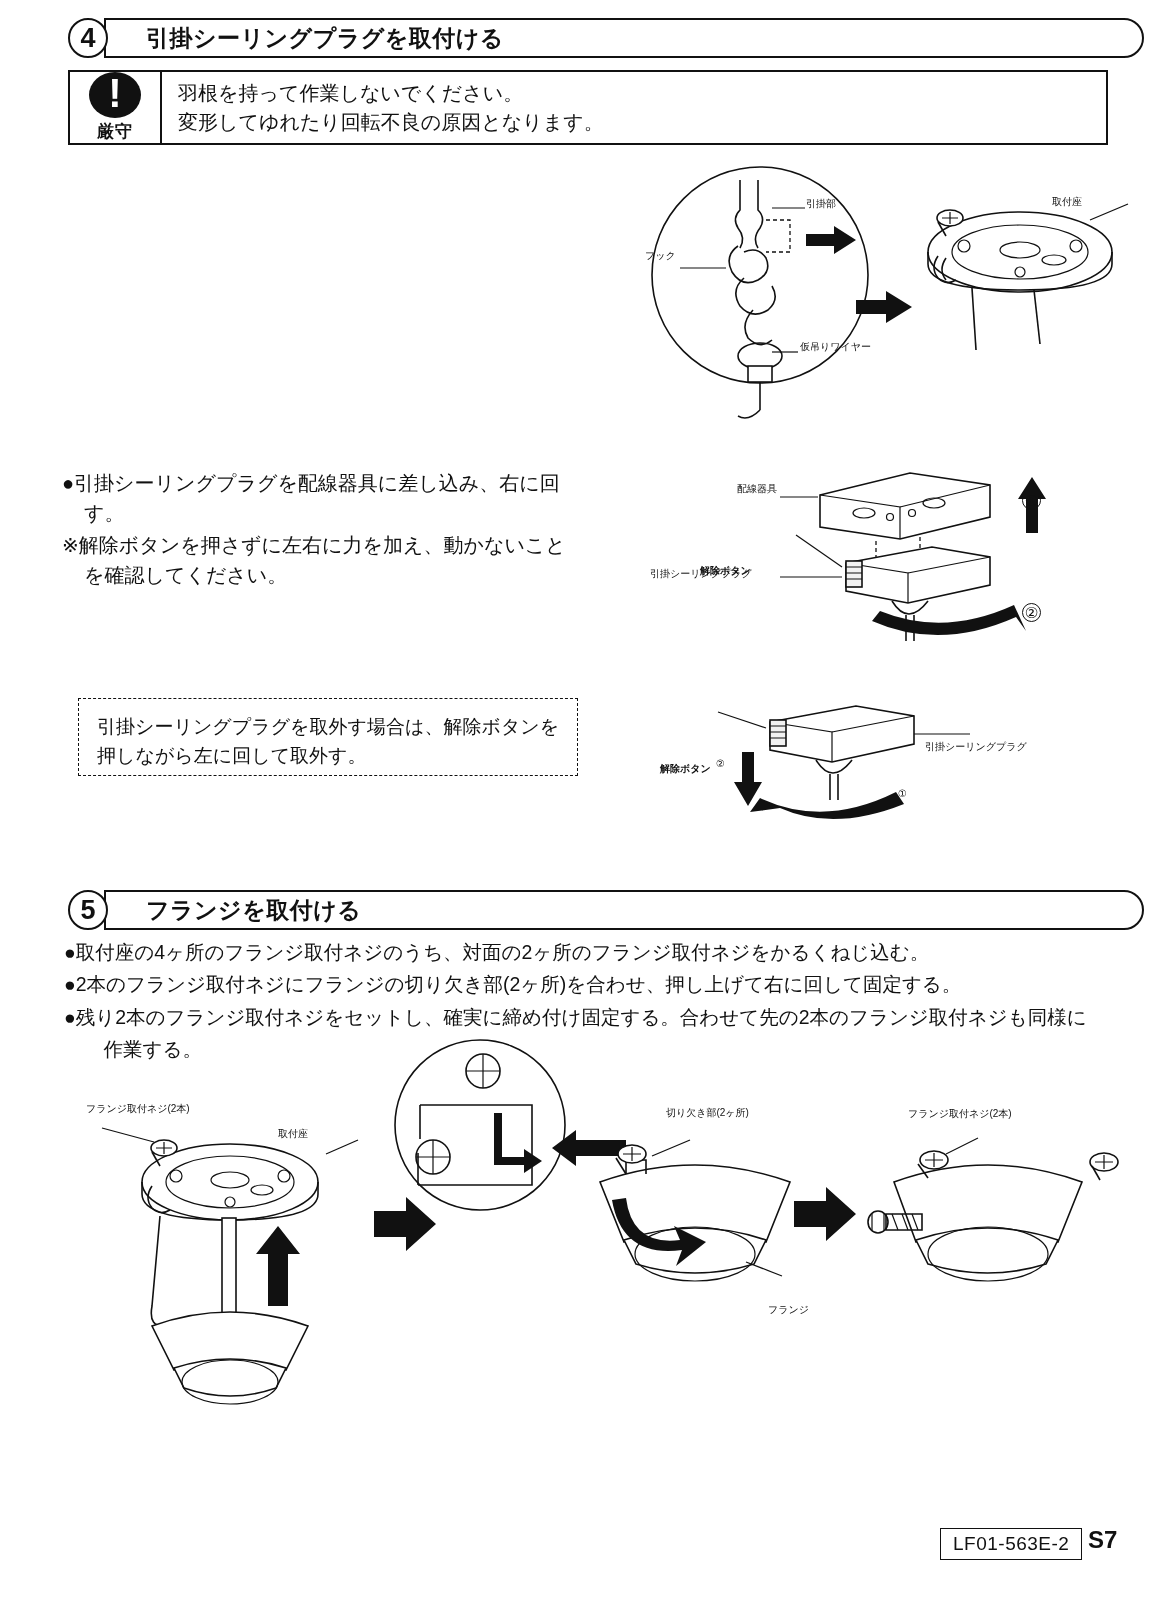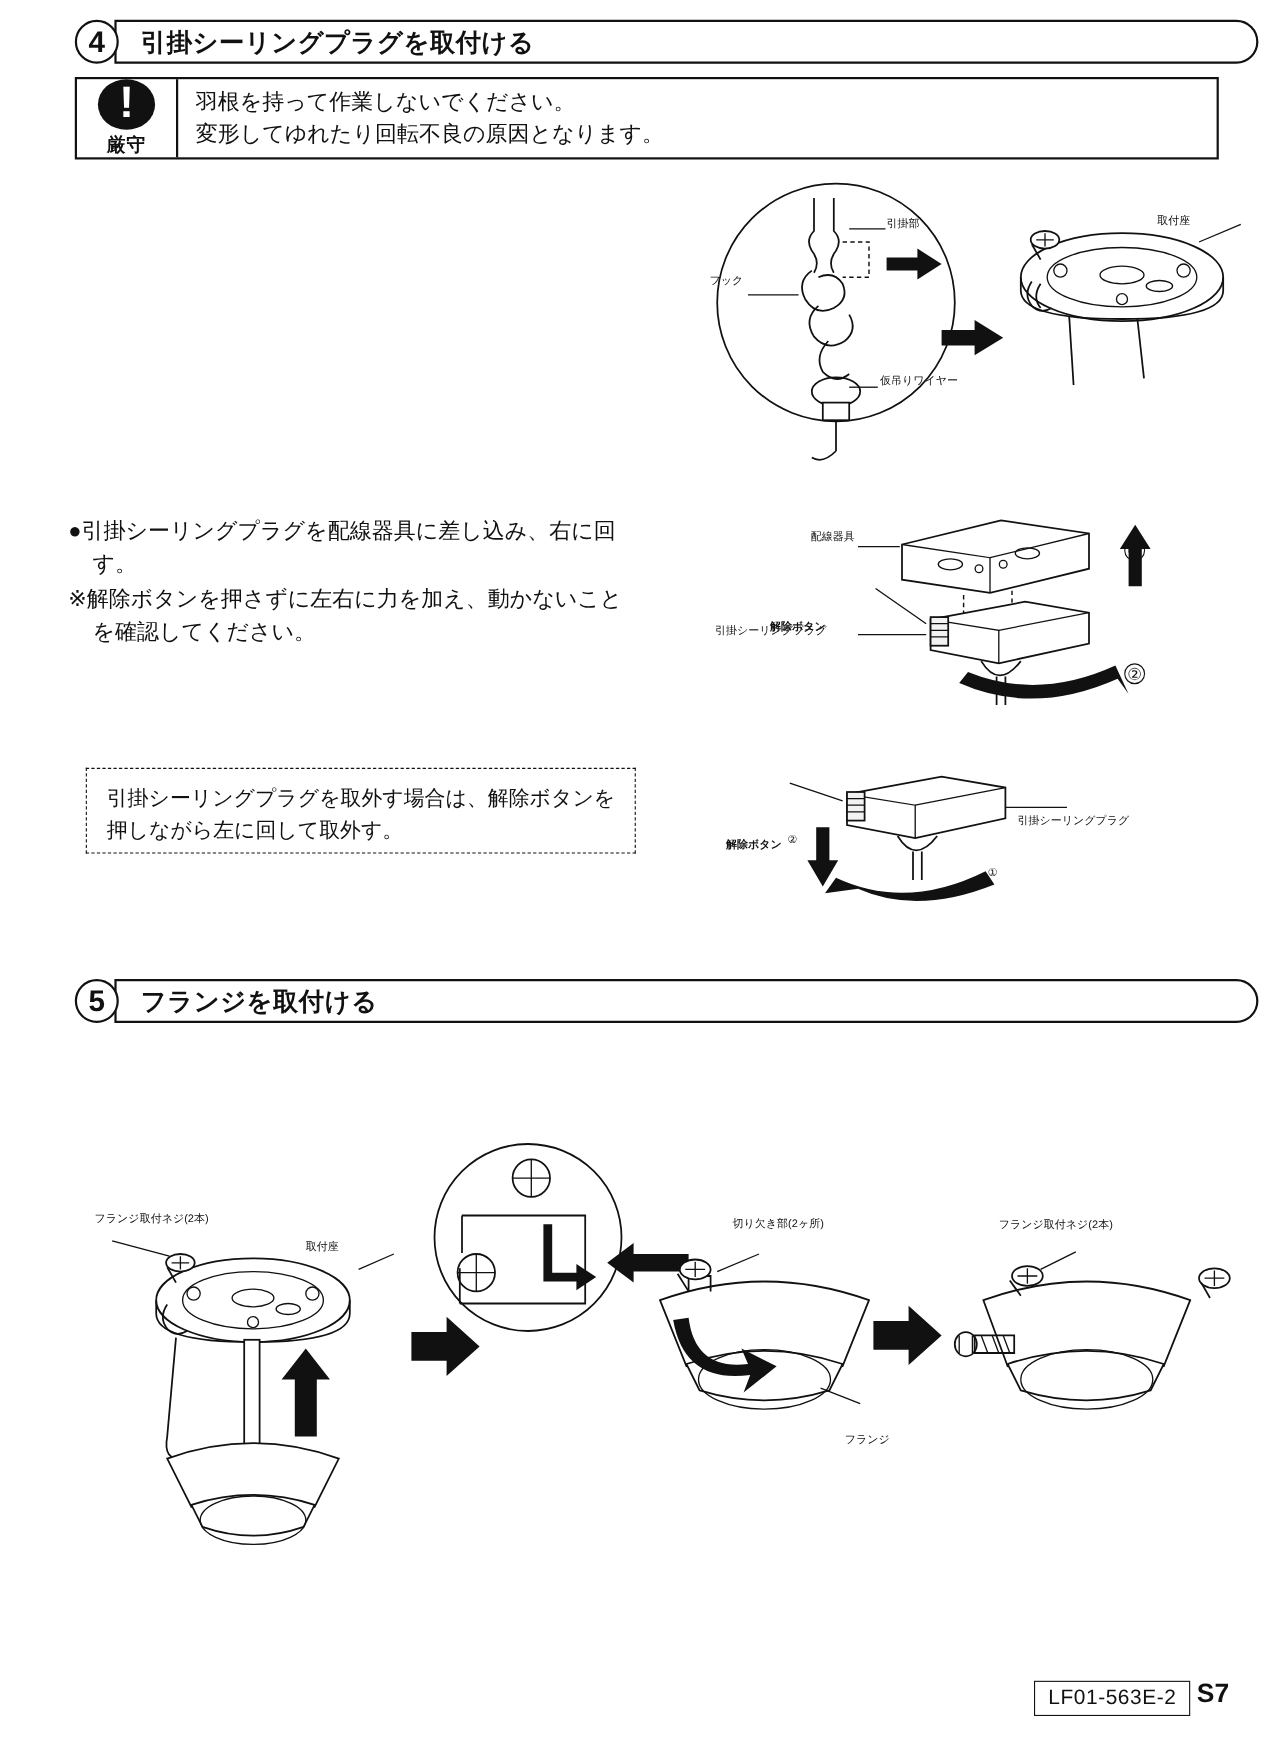--- a/index.html
+++ b/index.html
@@ -15,21 +15,21 @@
   .step-num{
     width:40px;height:40px;border:2.5px solid #111;border-radius:50%;
     display:flex;align-items:center;justify-content:center;
     font-size:27px;font-weight:bold;line-height:1;box-sizing:border-box;
     background:#fff;z-index:3;
   }
   .step-bar{
     margin-left:-4px;height:40px;border:2px solid #111;border-radius:0 20px 20px 0;
     display:flex;align-items:center;box-sizing:border-box;background:#fff;
   }
-  .step-bar span{font-size:23px;font-weight:bold;padding-left:22px;letter-spacing:0.5px;}
+  .step-bar span{font-size:23px;font-weight:bold;padding-left:40px;letter-spacing:0.5px;}
 
   
   .warn-box{
     position:absolute;border:2px solid #111;box-sizing:border-box;display:flex;background:#fff;
   }
   .warn-icon-cell{
     width:92px;border-right:2px solid #111;box-sizing:border-box;
     display:flex;flex-direction:column;align-items:center;justify-content:center;gap:2px;
   }
   .warn-mark{
@@ -236,20 +236,26 @@
   <div class="lbl" style="left:716px;top:758px;">②</div>
   <div class="lbl" style="left:898px;top:788px;">①</div>
 
   <div class="step-head" style="left:68px;top:890px;">
     <div class="step-num">5</div>
     <div class="step-bar" style="width:1040px;">
       <span>フランジを取付ける</span>
     </div>
   </div>
 
+  <ul class="list5" style="left:64px;top:938px;width:1060px;margin:0;padding:0;">
+    <li>●取付座の4ヶ所のフランジ取付ネジのうち、対面の2ヶ所のフランジ取付ネジをかるくねじ込む。</li>
+    <li>●2本のフランジ取付ネジにフランジの切り欠き部(2ヶ所)を合わせ、押し上げて右に回して固定する。</li>
+    <li>●残り2本のフランジ取付ネジをセットし、確実に締め付け固定する。合わせて先の2本のフランジ取付ネジも同様に</li>
+    <li style="padding-left:20px;text-indent:0;">　作業する。</li>
+  </ul>
 
   <svg style="left:90px;top:1120px;" width="290" height="290" viewBox="0 0 290 290">
 
     <ellipse cx="140" cy="62" rx="88" ry="38" class="fillw"></ellipse>
     <path class="ln" d="M52 62 L52 74 Q52 100 140 100 Q228 100 228 74 L228 62"></path>
     <ellipse cx="140" cy="62" rx="64" ry="26" class="ln-t"></ellipse>
     <ellipse cx="140" cy="60" rx="19" ry="8" class="ln-t"></ellipse>
     <circle cx="86" cy="56" r="6" class="ln-t"></circle>
     <circle cx="194" cy="56" r="6" class="ln-t"></circle>
     <circle cx="140" cy="82" r="5" class="ln-t"></circle>

